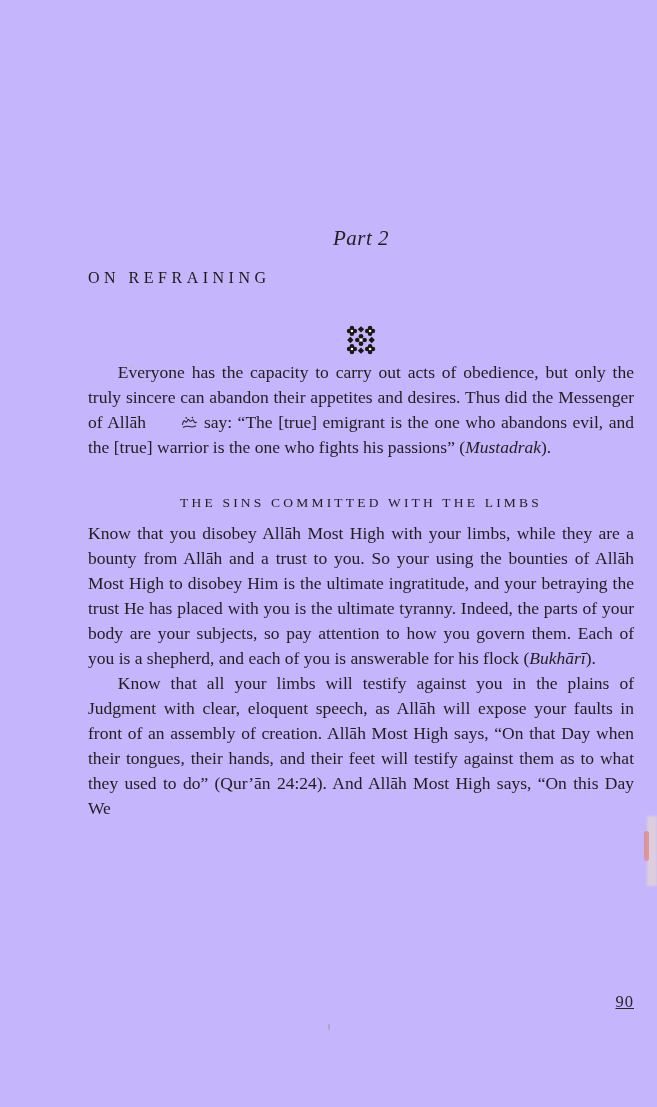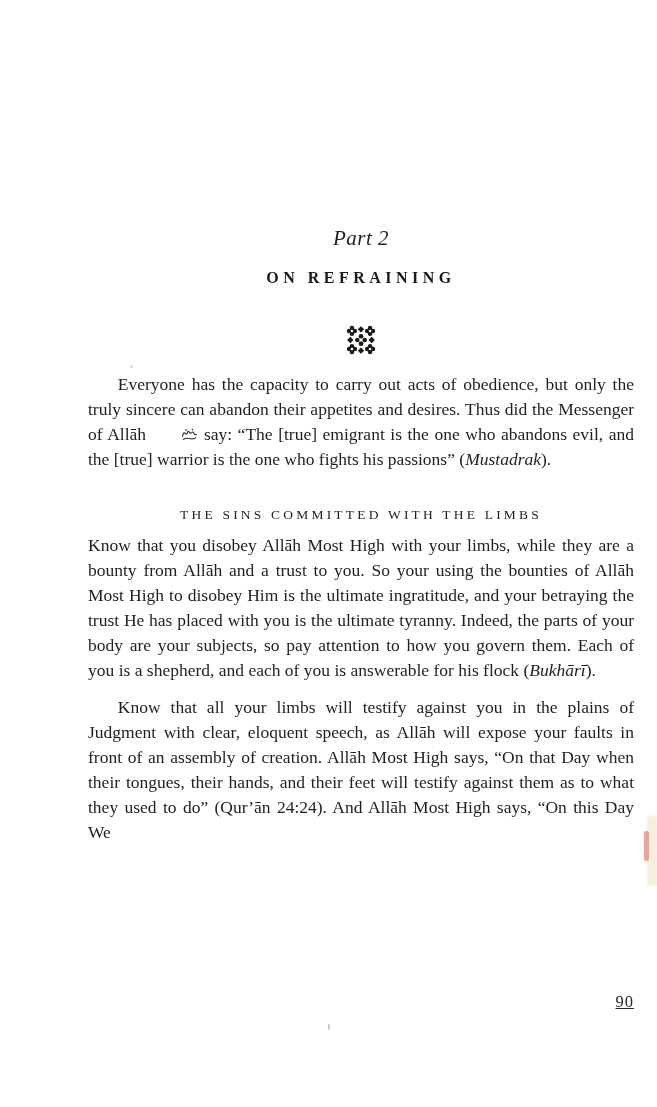--- a/index.html
+++ b/index.html
@@ -1,47 +1,45 @@
 <!DOCTYPE html>
 <html><head>
 <meta charset="utf-8">
 <style>
   html, body { margin: 0; padding: 0; background: #e9e9e9; }
   .page {
     position: relative;
     width: 657px;
     height: 1107px;
     margin: 0 auto;
-    background: #ffffff;
+    background: #c4b5fd;
     overflow: hidden;
     font-family: "Liberation Serif", serif;
     color: #211d18;
   }
   .content {
     position: absolute;
     left: 88px;
     top: 0;
     width: 546px;
   }
   .part-label {
     margin-top: 226px;
     text-align: center;
     font-style: italic;
     font-size: 21px;
     letter-spacing: 0.5px;
     color: #241f1a;
   }
   .chapter-title {
     margin-top: 13px;
-    text-align: center;
     font-size: 16px;
     line-height: 27px;
     letter-spacing: 4.5px;
     color: #1d1914;
-    font-weight: bold;
   }
   .ornament-wrap {
     margin-top: 33px;
     text-align: center;
   }
   .ornament-wrap svg { display: inline-block; }
   .body-p {
     margin: 0;
     font-size: 17.5px;
     line-height: 25px;
@@ -56,21 +54,21 @@
   }
   .src { font-style: italic; }
   .section-heading {
     margin-top: 35px;
     text-align: center;
     font-size: 13.5px;
     letter-spacing: 3.2px;
     color: #221e19;
   }
   .after-heading { margin-top: 10px; }
-  .para-gap { margin-top: 12px; }
+  .para-gap { margin-top: 0; }
   .honorific { display: inline-block; }
   .honorific svg { vertical-align: -2px; }
   .folio {
     position: absolute;
     top: 992px;
     left: 88px;
     width: 546px;
     text-align: right;
     font-size: 16.5px;
     letter-spacing: 1px;

